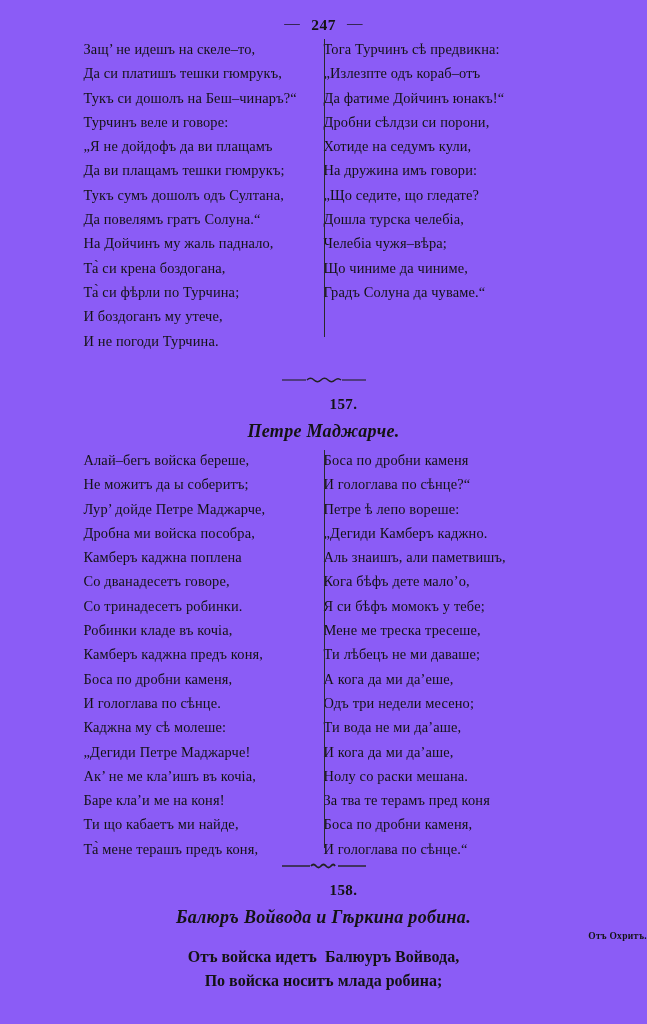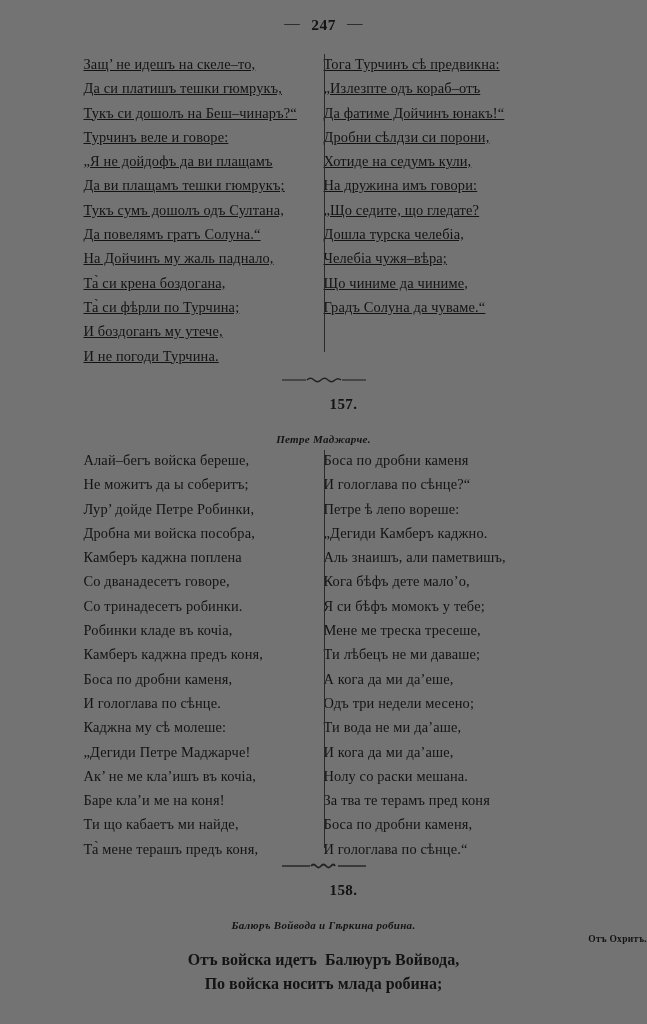--- a/index.html
+++ b/index.html
@@ -11,21 +11,21 @@
     width: 647px;
     height: 1024px;
     position: relative;
     font-family: "Liberation Serif", "DejaVu Serif", serif;
     color: #131313;
     overflow: hidden;
   }
   .page {
     position: absolute;
     inset: 0;
-    background: #737373;
+    background: #8b5cf6;
   }
   
   .folio {
     position: absolute;
     top: 16px;
     left: 0;
     right: 0;
     text-align: center;
     font-size: 15.5px;
     font-weight: bold;
@@ -80,24 +80,24 @@
   .song-number {
     text-align: center;
     font-size: 15px;
     font-weight: bold;
     margin-top: 10px;
     letter-spacing: 0.4px;
     padding-left: 40px;
   }
   .song-title {
     text-align: center;
-    font-size: 11px;
+    font-size: 18px;
     font-weight: bold;
     font-style: italic;
-    margin-top: 20px;
+    margin-top: 8px;
     letter-spacing: 0.3px;
   }
   .song-source {
     text-align: right;
     font-size: 9.5px;
     font-weight: bold;
     margin-top: 3px;
     letter-spacing: 0.3px;
   }
   .full-line {
@@ -110,21 +110,21 @@
 </style>
 </head>
 <body>
 
 <div class="page">
 
   <div class="folio">
     <span class="dash">—</span><span>247</span><span class="dash">—</span>
   </div>
 
-  <div class="song" style="top:52px;text-decoration:underline;">
+  <div class="song" style="top:37px;">
     <div class="cols">
       <div class="rule" style="height:298px;"></div>
       <div class="col col-left">
         <div class="vline">Защ’ не идешъ на скеле–то,</div>
         <div class="vline">Да си платишъ тешки гюмрукъ,</div>
         <div class="vline">Тукъ си дошолъ на Беш–чинаръ?“</div>
         <div class="vline">Турчинъ веле и говоре:</div>
         <div class="vline">„Я не дойдофъ да ви плащамъ</div>
         <div class="vline">Да ви плащамъ тешки гюмрукъ;</div>
         <div class="vline">Тукъ сумъ дошолъ одъ Султана,</div>
@@ -162,21 +162,21 @@
     <div class="song-number">157.</div>
     <div class="song-title">Петре Маджарче.</div>
   </div>
 
   <div class="song" style="top:448px;">
     <div class="cols">
       <div class="rule" style="height:398px;"></div>
       <div class="col col-left">
         <div class="vline">Алай–бегъ войска береше,</div>
         <div class="vline">Не можитъ да ы соберитъ;</div>
-        <div class="vline">Лур’ дойде Петре Робинки,</div>
+        <div class="vline">Лур’ дойде Петре Маджарче,</div>
         <div class="vline">Дробна ми войска пособра,</div>
         <div class="vline">Камберъ каджна поплена</div>
         <div class="vline">Со дванадесетъ говоре,</div>
         <div class="vline">Со тринадесетъ робинки.</div>
         <div class="vline">Робинки кладе въ кочіа,</div>
         <div class="vline">Камберъ каджна предъ коня,</div>
         <div class="vline">Боса по дробни каменя,</div>
         <div class="vline">И гологлава по сѣнце.</div>
         <div class="vline">Каджна му сѣ молеше:</div>
         <div class="vline">„Дегиди Петре Маджарче!</div>

